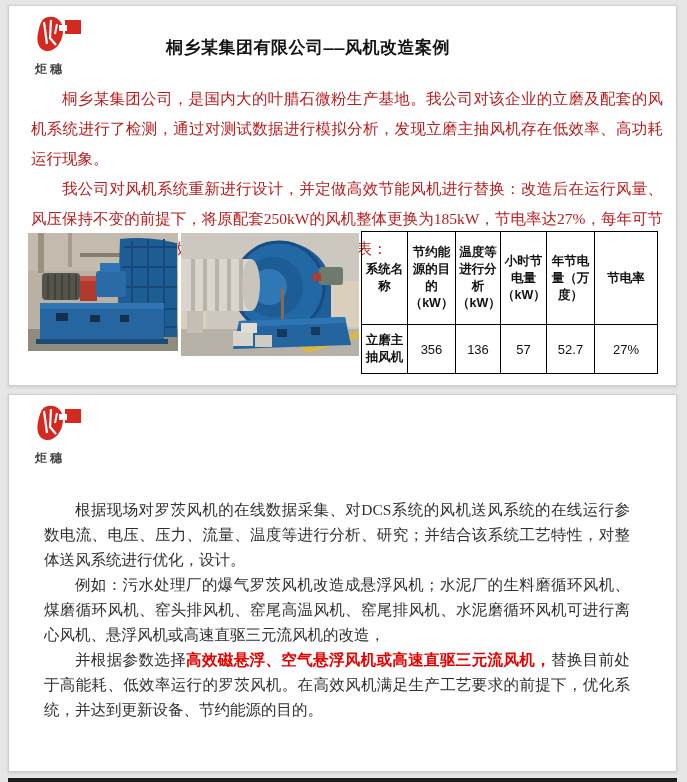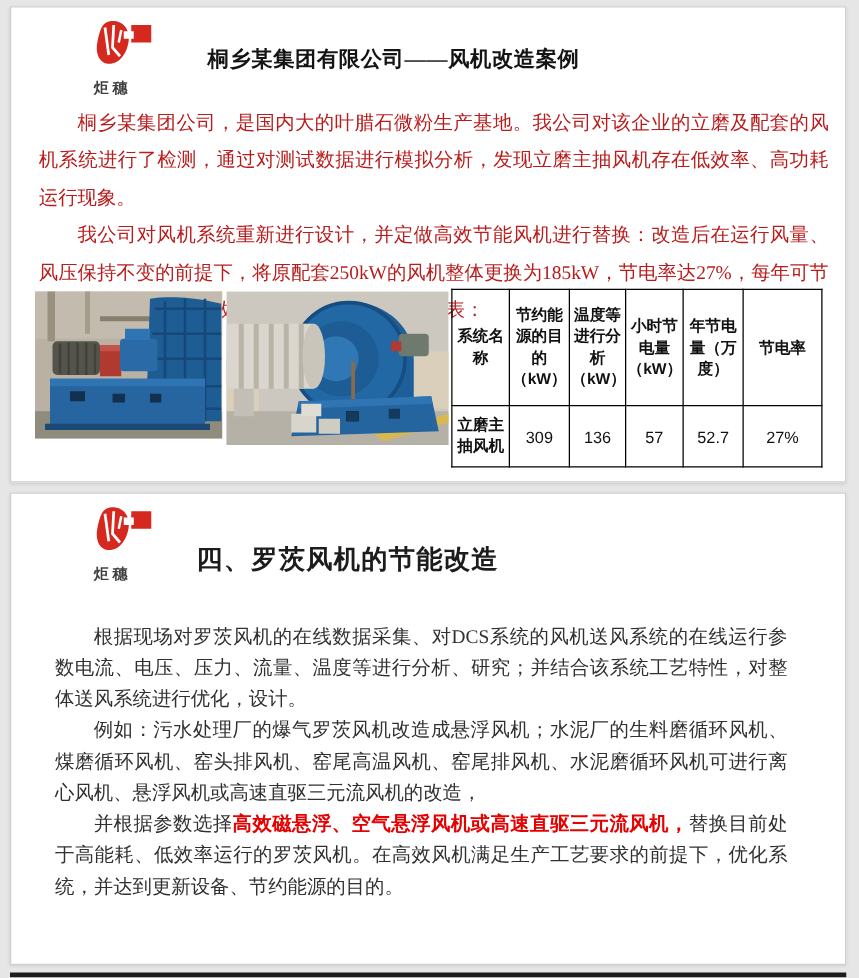--- a/index.html
+++ b/index.html
@@ -10,29 +10,29 @@
     position:relative;
   }
   .page{
     position:absolute;left:8px;width:669px;background:#ffffff;
     border:1px solid #cfcfcf;box-shadow:0 1px 3px rgba(0,0,0,.12);
     box-sizing:border-box;
   }
   .page1{top:5px;height:381px;}
   .page2{top:394px;height:378px;}
 
-  .logo{position:absolute;left:26px;top:8px;width:56px;text-align:left;margin-left:40px;}
+  .logo{position:absolute;left:26px;top:8px;width:56px;text-align:left;}
   .logo .logo-text{
     font-family:"Liberation Sans","DejaVu Sans",sans-serif;
     font-size:12px;color:#3f3f3f;letter-spacing:3px;margin-top:1px;font-weight:600;
   }
 
   .p1-title{
     position:absolute;left:157px;top:30px;margin:0;
-    font-family:Liberation Serif, serif;
+    font-family:Liberation Mono, monospace;
     font-size:17px;font-weight:bold;color:#141414;letter-spacing:.5px;
   }
 
   .p1-body{
     position:absolute;left:22px;top:78px;width:632px;
     font-size:15.5px;line-height:30px;color:#b91c1c;text-align:justify;
   }
   .p1-body p{margin:0;text-indent:2em;}
 
   .photos{position:absolute;left:19px;top:227px;}
@@ -181,21 +181,21 @@
         <th>节约能源的目的（kW）</th>
         <th>温度等进行分析（kW）</th>
         <th>小时节电量（kW）</th>
         <th>年节电量（万度）</th>
         <th>节电率</th>
       </tr>
     </thead>
     <tbody>
       <tr>
         <td class="sysname">立磨主抽风机</td>
-        <td>309</td>
+        <td>356</td>
         <td>136</td>
         <td>57</td>
         <td>52.7</td>
         <td>27%</td>
       </tr>
     </tbody>
   </table>
 </section>
 
 <section class="page page2">
@@ -205,21 +205,20 @@
       <path d="M10,4 C20,0 29,7 28,18 C27,29 20,38 11,37 C4,36 1,28 3,19 C4.5,12 6,6 10,4 Z" fill="#d5281e"></path>
       <rect x="30" y="6" width="16" height="14" fill="#d5281e"></rect>
       <rect x="24" y="11" width="8" height="6" fill="#ffffff"></rect>
       <path d="M9,8 L12,30" stroke="#ffffff" stroke-width="2.2" fill="none"></path>
       <path d="M16,6 L15,24 L21,31" stroke="#ffffff" stroke-width="2.2" fill="none"></path>
       <path d="M22,10 L20,20" stroke="#ffffff" stroke-width="2" fill="none"></path>
     </svg>
     <div class="logo-text">炬穗</div>
   </div>
 
-  <h2 class="p2-title">四、罗茨风机的节能改造</h2>
 
   <div class="p2-body">
     <p>根据现场对罗茨风机的在线数据采集、对DCS系统的风机送风系统的在线运行参数电流、电压、压力、流量、温度等进行分析、研究；并结合该系统工艺特性，对整体送风系统进行优化，设计。</p>
     <p>例如：污水处理厂的爆气罗茨风机改造成悬浮风机；水泥厂的生料磨循环风机、煤磨循环风机、窑头排风机、窑尾高温风机、窑尾排风机、水泥磨循环风机可进行离心风机、悬浮风机或高速直驱三元流风机的改造，</p>
     <p><span>并根据参数选择</span><span class="red">高效磁悬浮、空气悬浮风机或高速直驱三元流风机，</span><span>替换目前处于高能耗、低效率运行的罗茨风机。在高效风机满足生产工艺要求的前提下，优化系统，并达到更新设备、节约能源的目的。</span></p>
   </div>
 </section>
 
 <div class="next-page-edge"></div>
 

